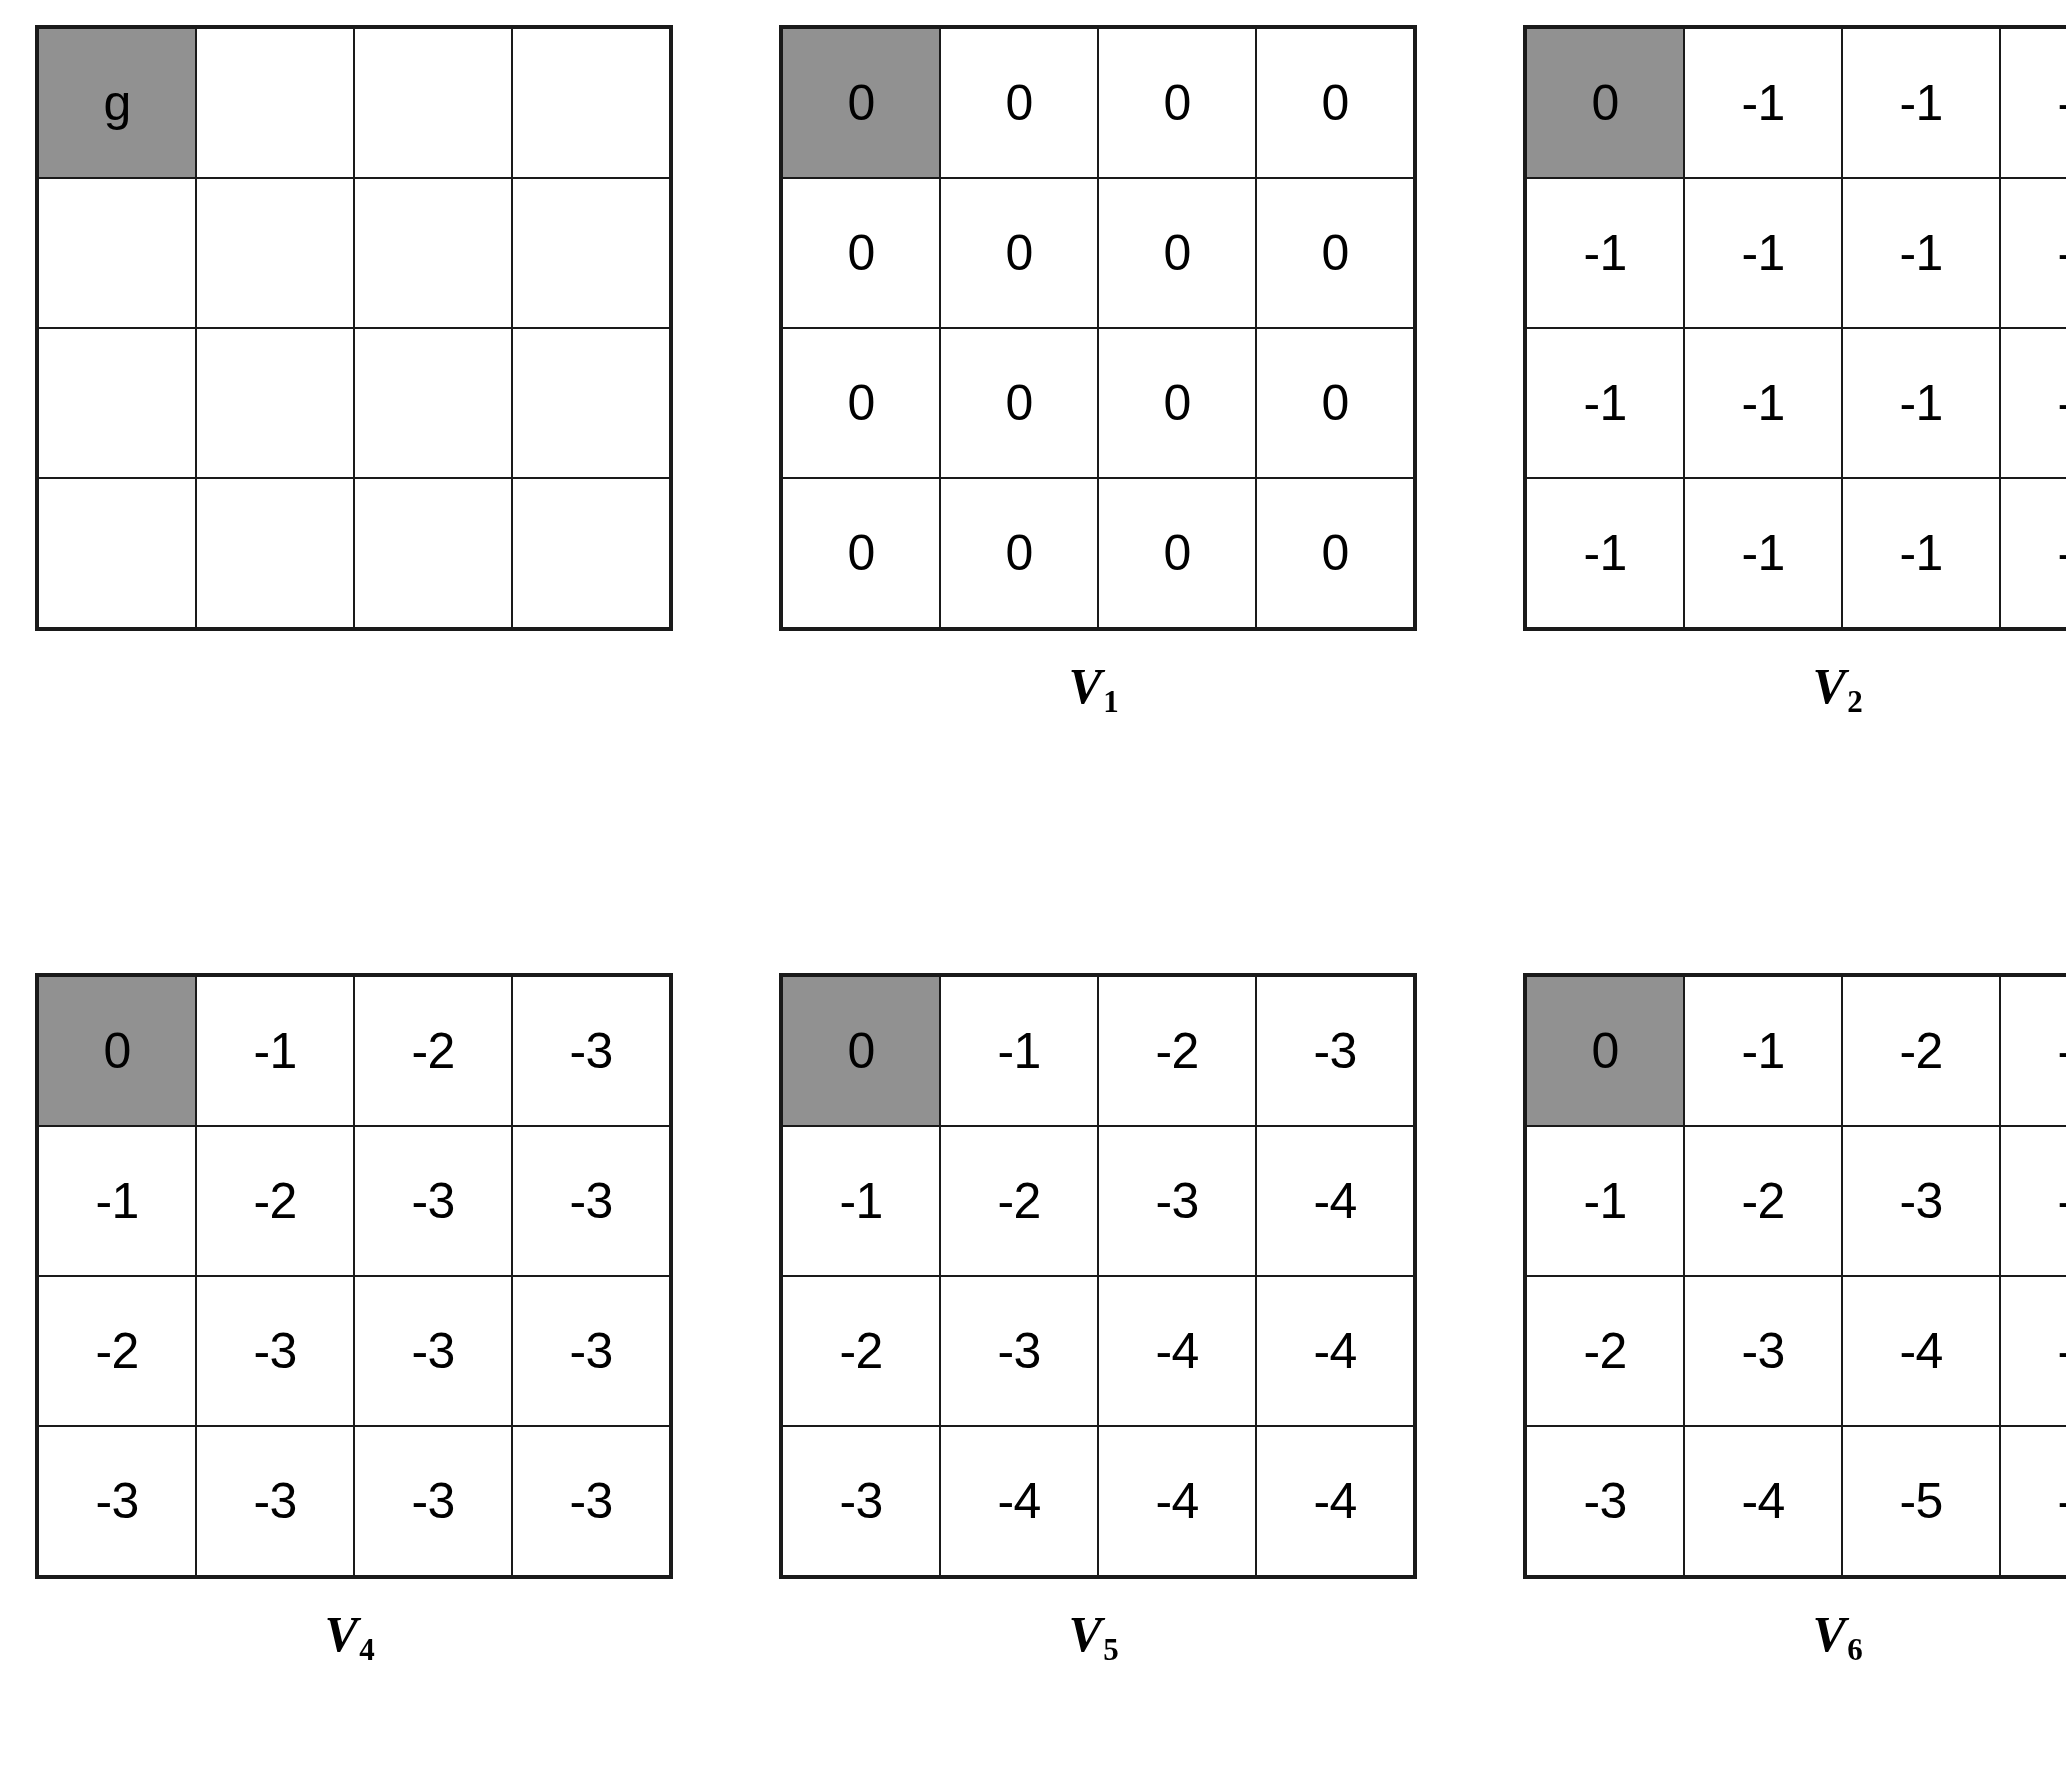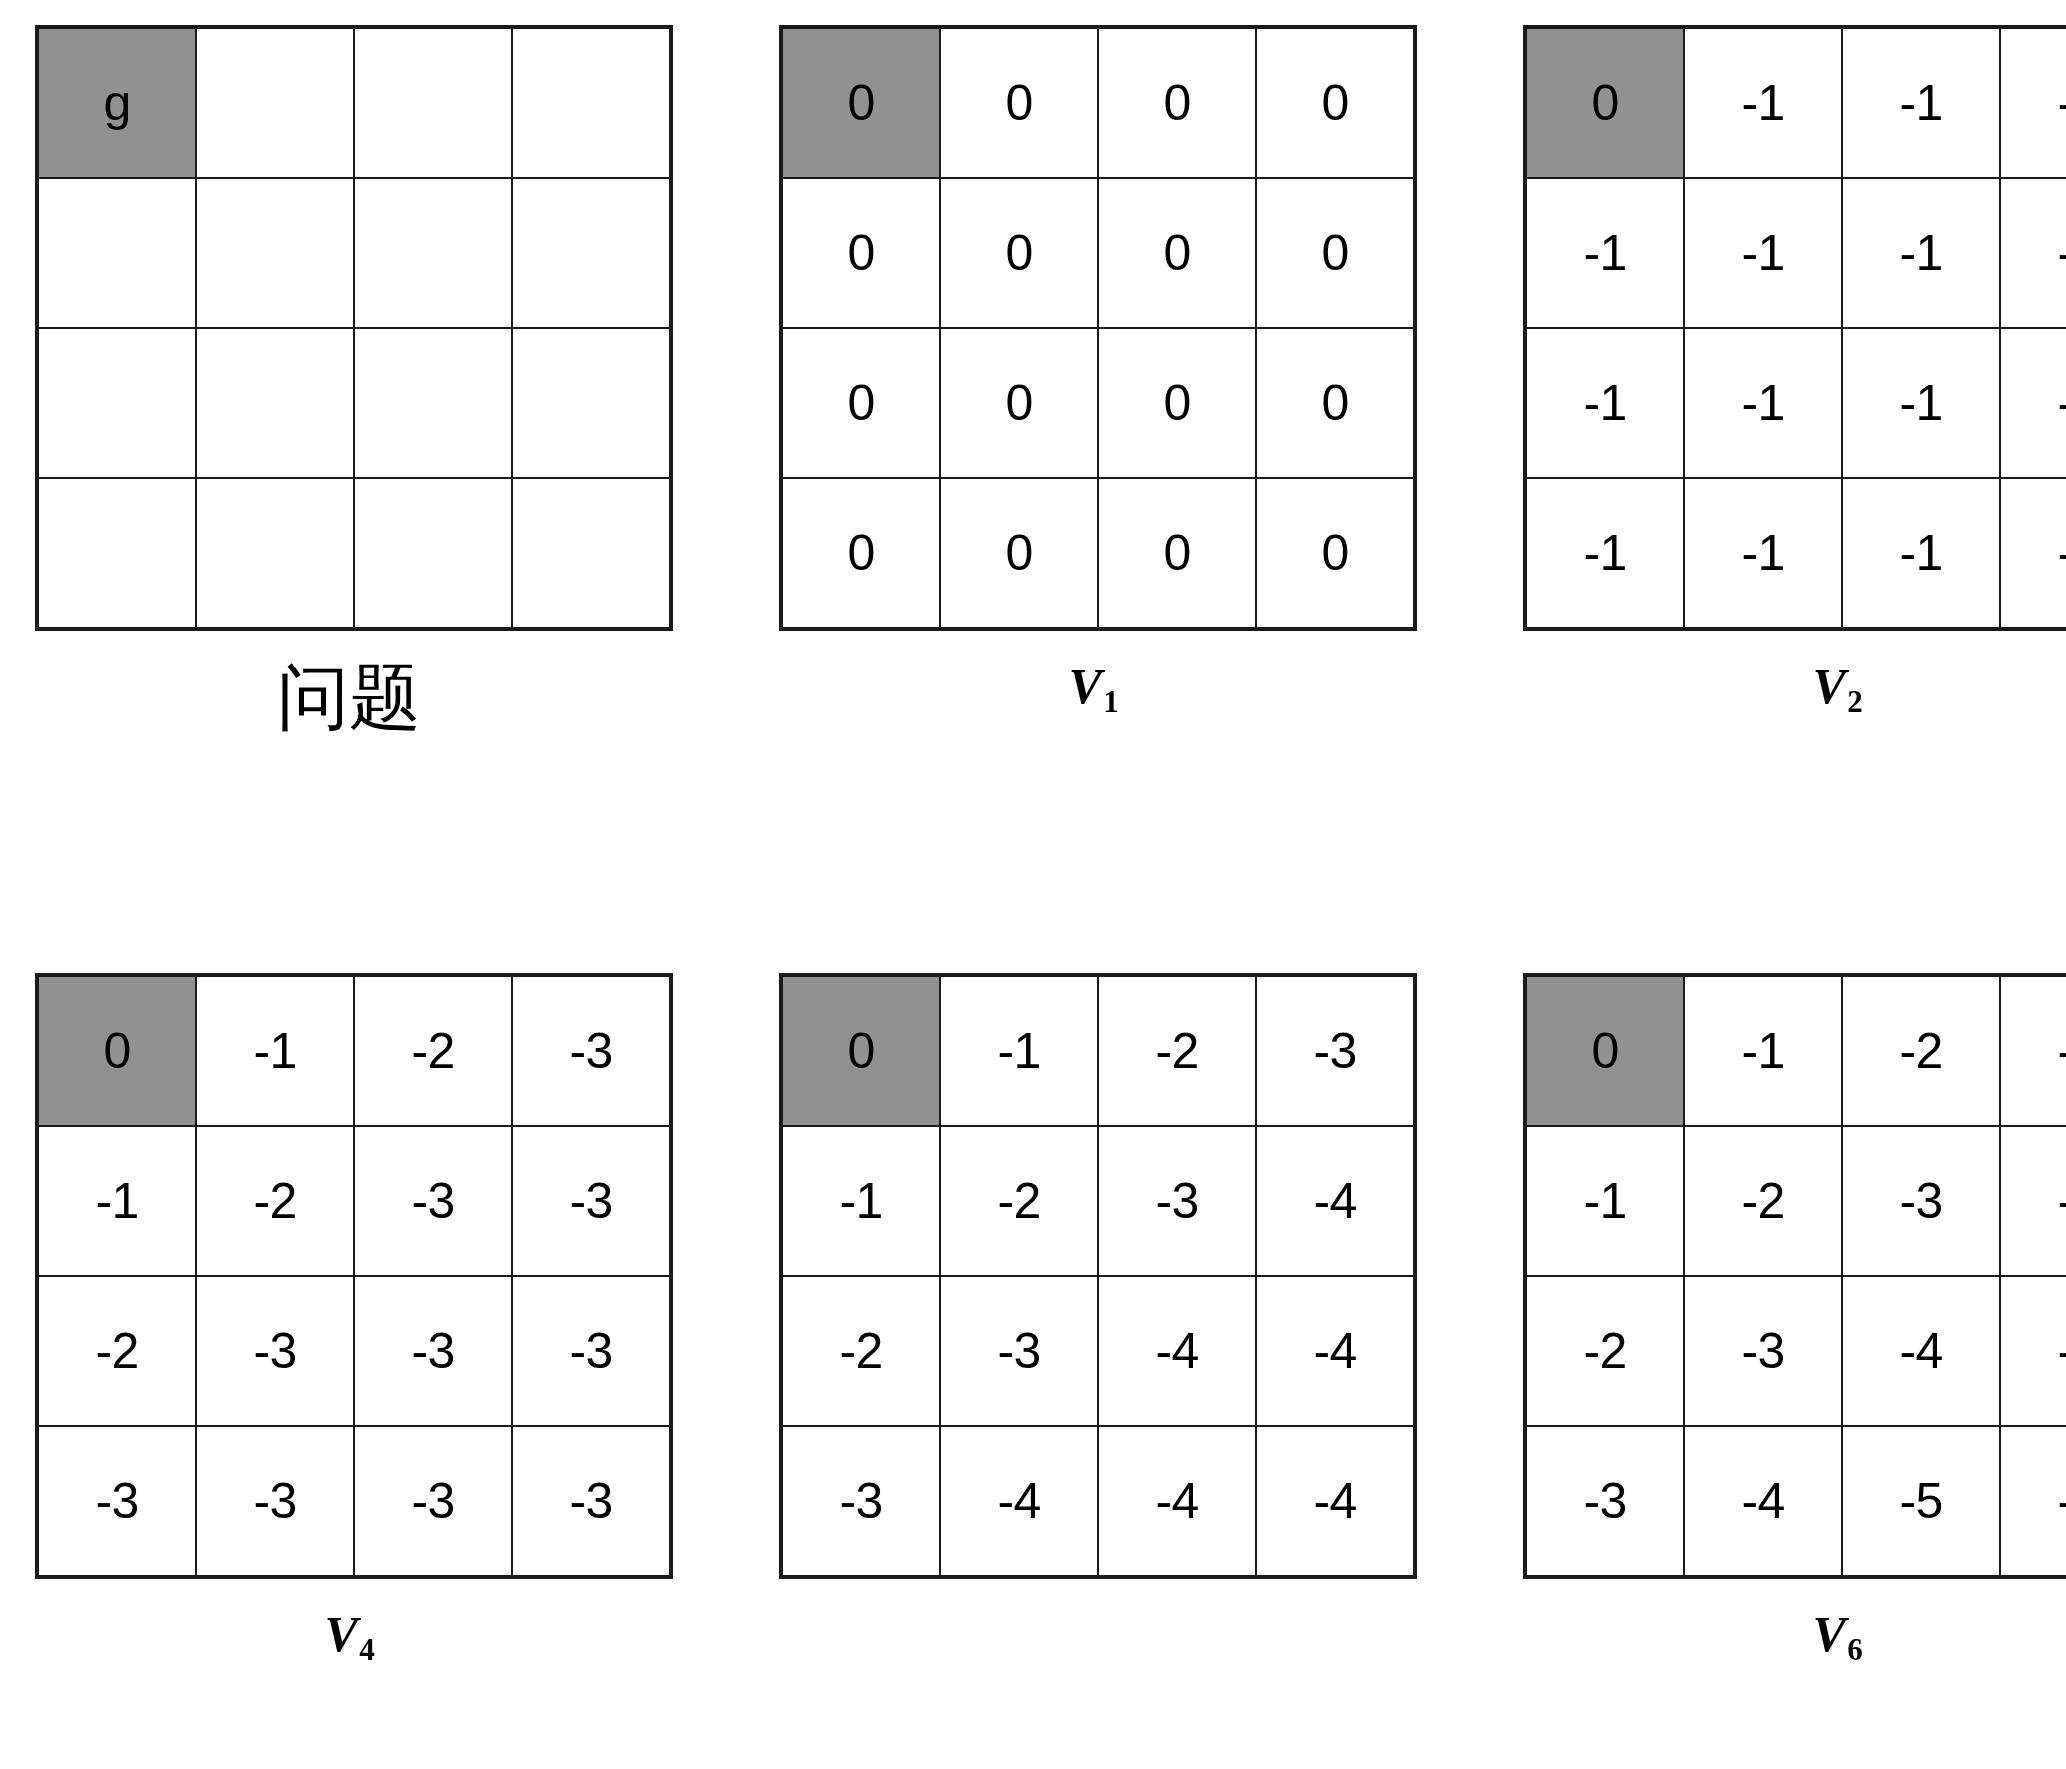--- a/index.html
+++ b/index.html
@@ -130,21 +130,20 @@
               <td class="empty"></td>
             </tr>
             <tr>
               <td class="empty"></td>
               <td class="empty"></td>
               <td class="empty"></td>
               <td class="empty"></td>
             </tr>
           </tbody>
         </table>
-        <div class="panel-label"><span class="label-cjk">问题</span></div>
       </div>
       <div class="panel">
         <table class="grid-table">
           <tbody>
             <tr>
               <td class="shaded">0</td>
               <td>0</td>
               <td>0</td>
               <td>0</td>
             </tr>
@@ -256,20 +255,21 @@
               <td>-4</td>
             </tr>
             <tr>
               <td>-3</td>
               <td>-4</td>
               <td>-4</td>
               <td>-4</td>
             </tr>
           </tbody>
         </table>
+        <div class="panel-label"><span class="label-math">V<sub>5</sub></span></div>
       </div>
       <div class="panel">
         <table class="grid-table">
           <tbody>
             <tr>
               <td class="shaded">0</td>
               <td>-1</td>
               <td>-2</td>
               <td>-3</td>
             </tr>

